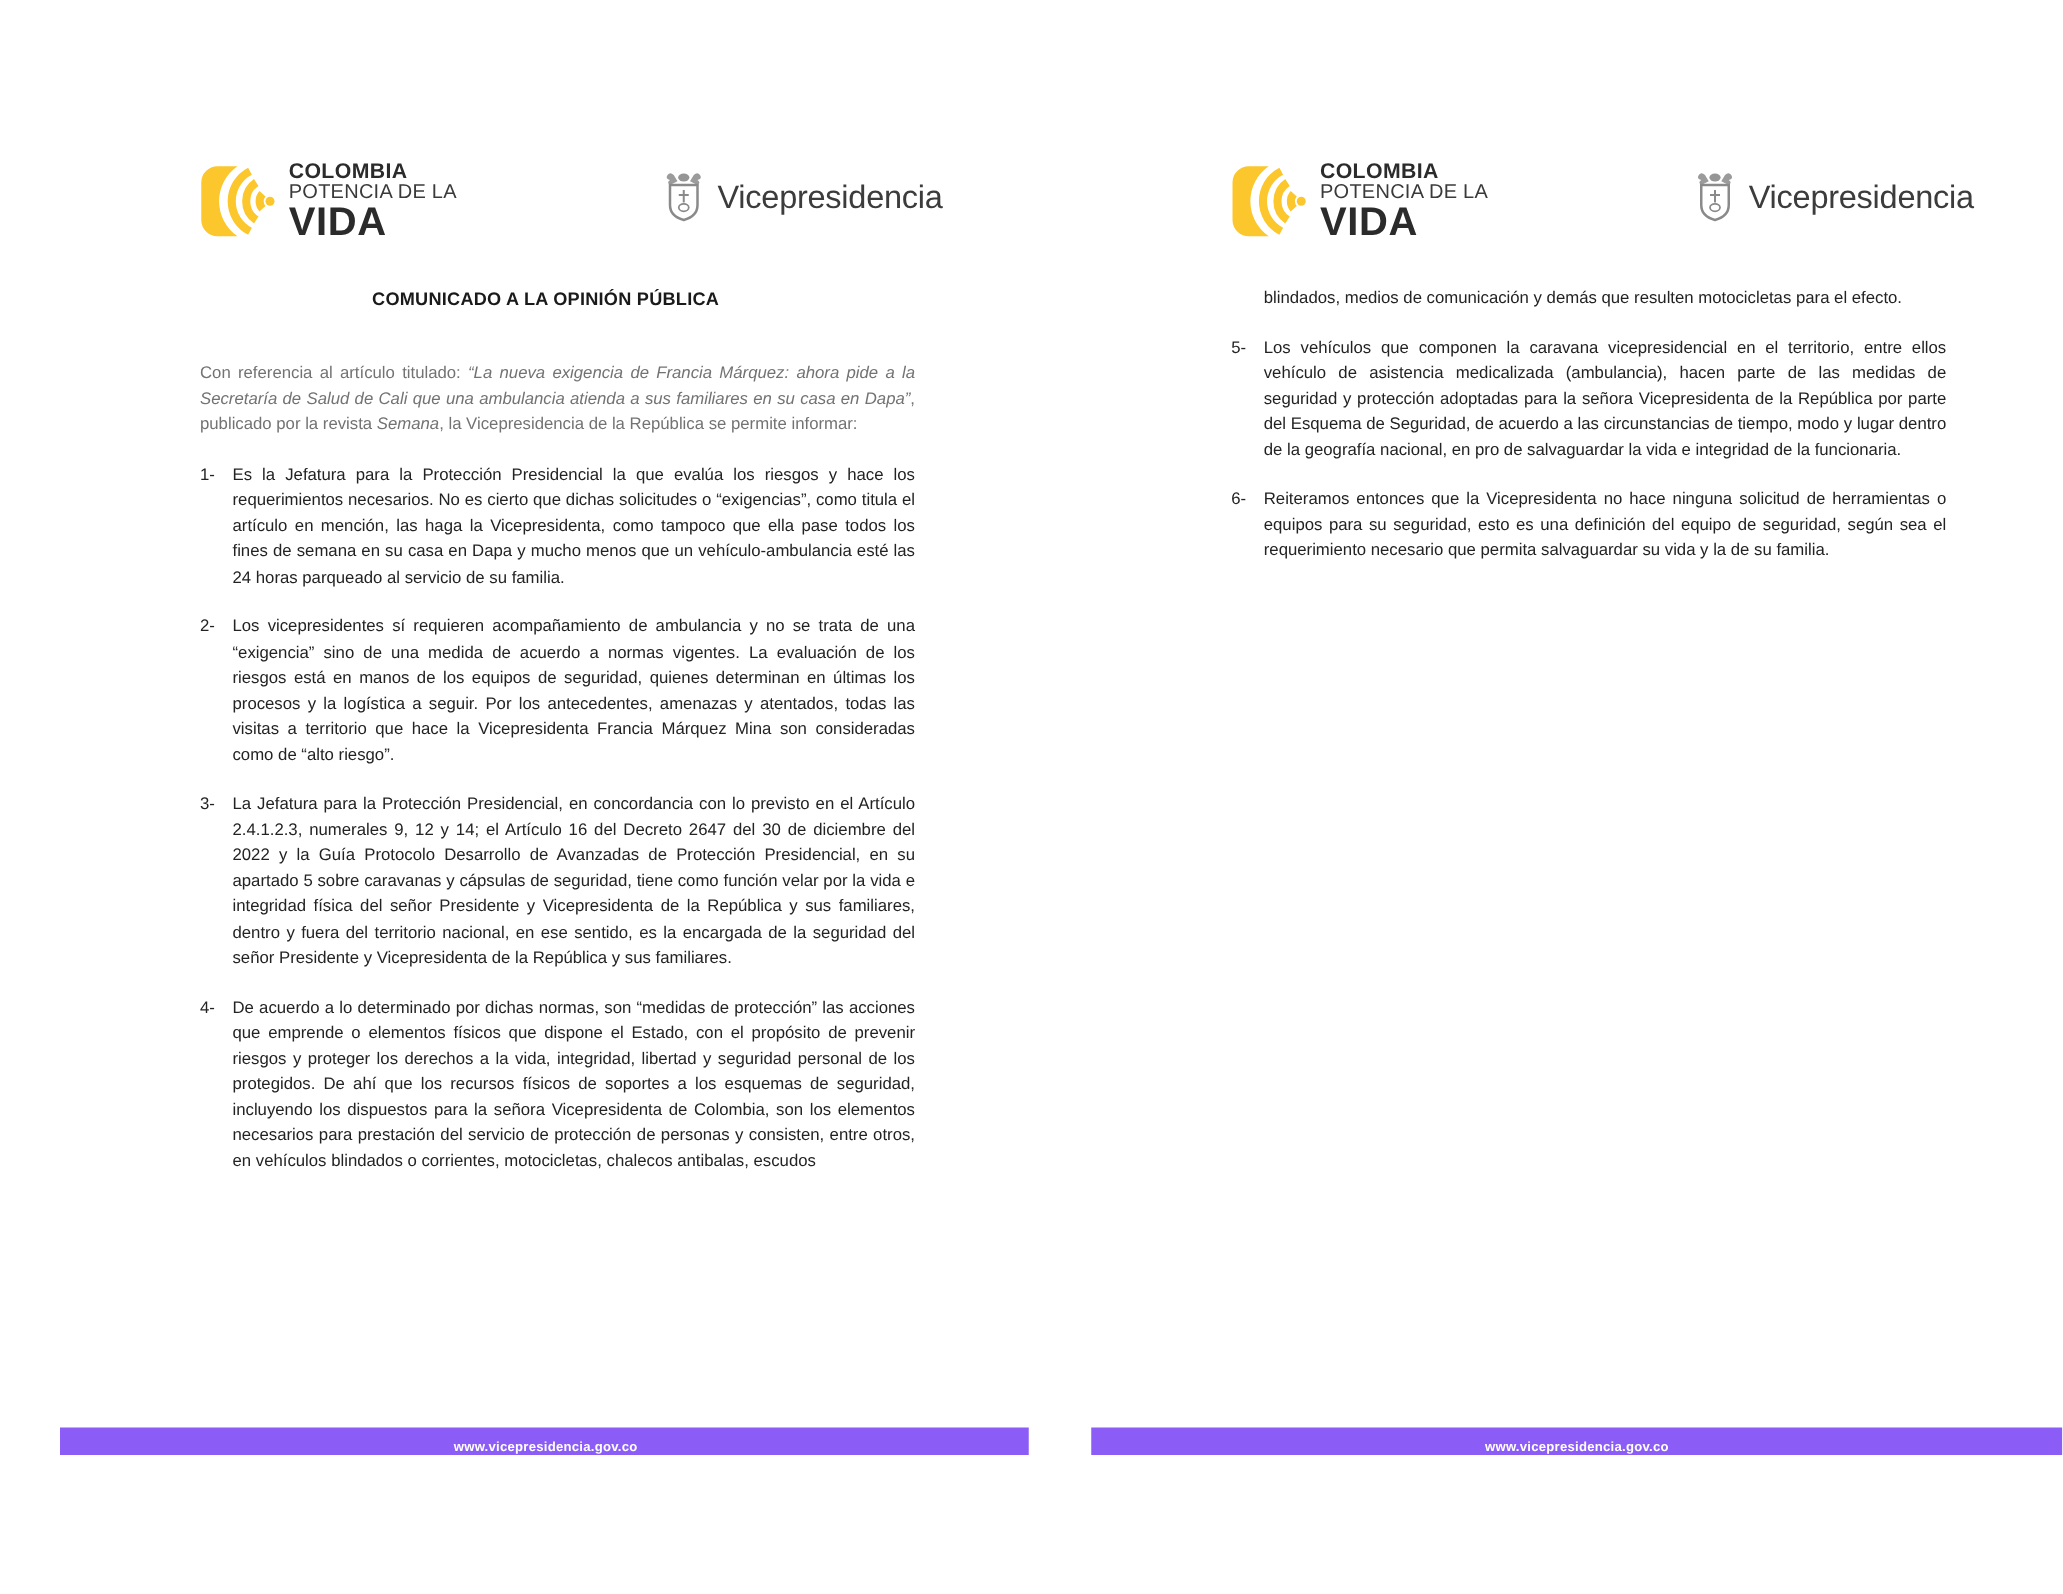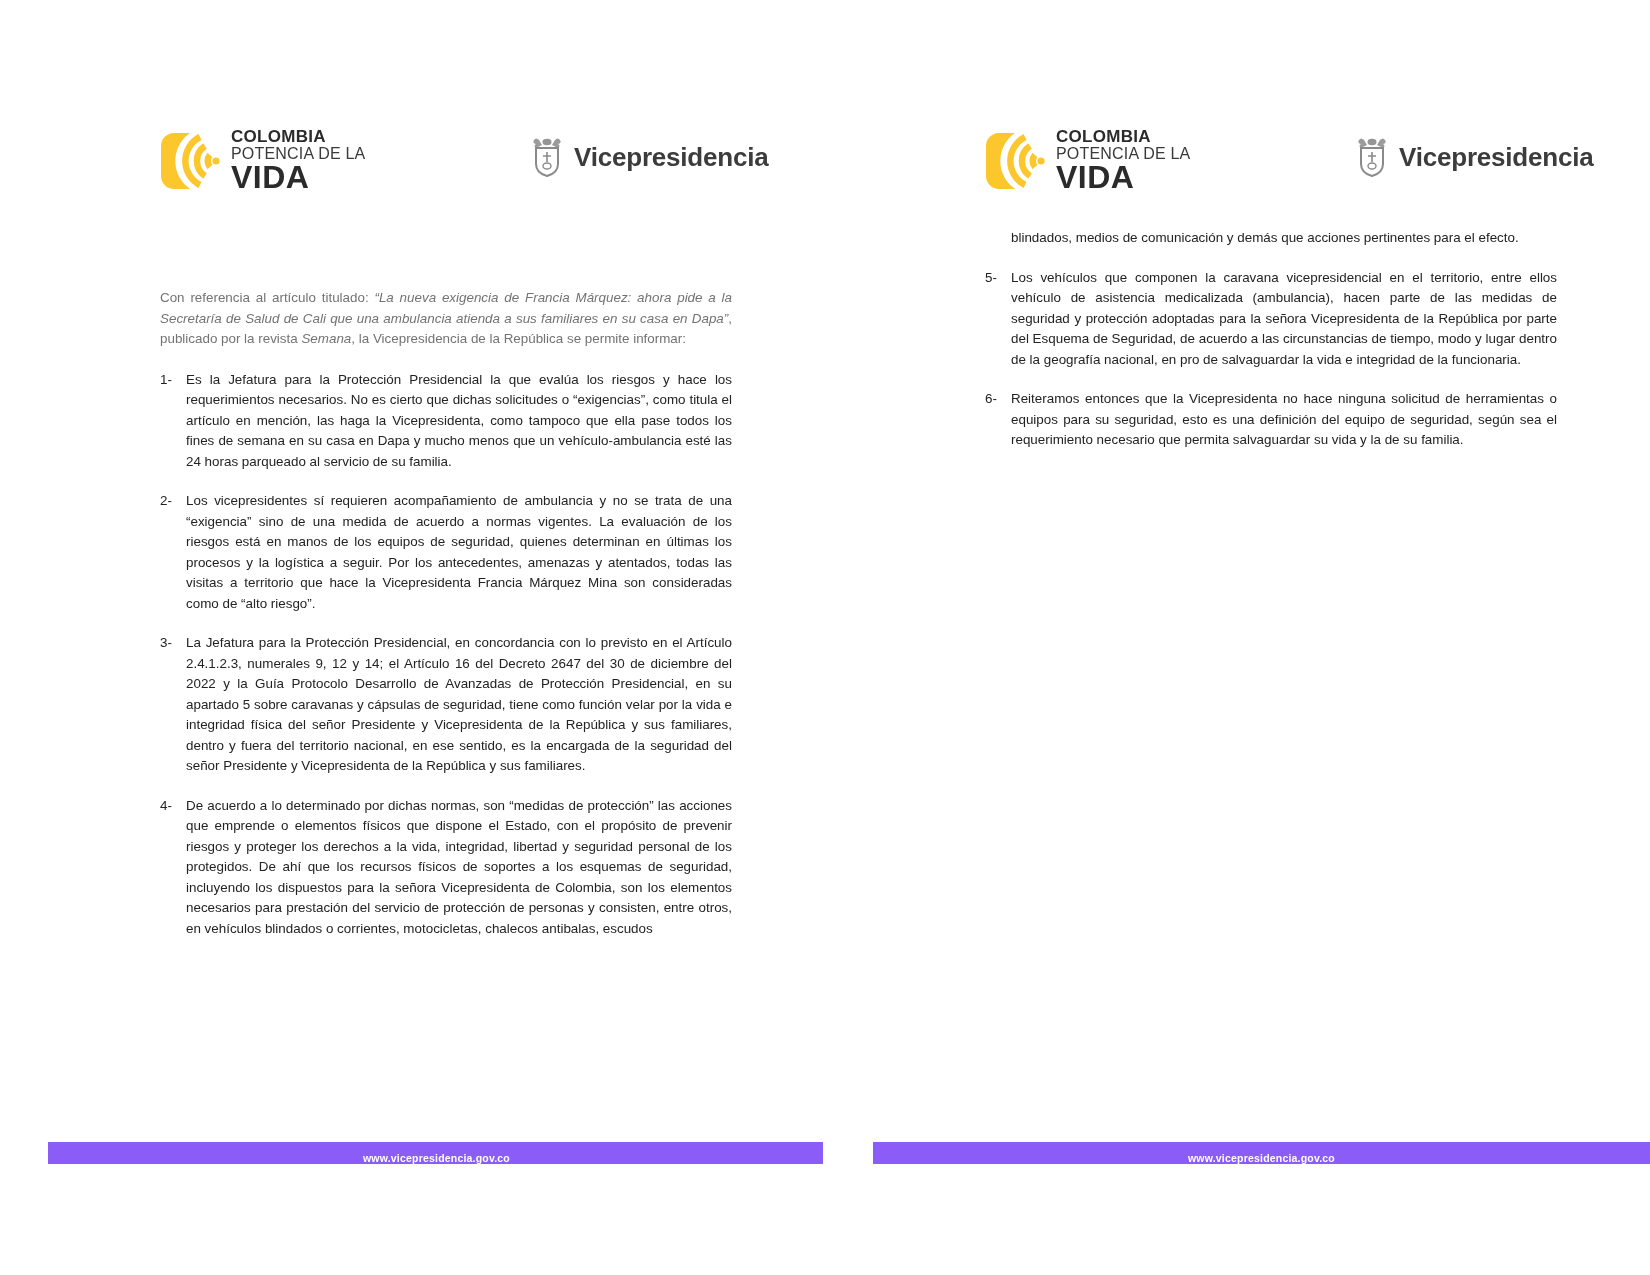--- a/index.html
+++ b/index.html
@@ -99,21 +99,21 @@
     display: flex;
     align-items: center;
     gap: 10px;
   }
   .shield {
     width: 34px;
     height: 42px;
   }
   .vice-word {
     font-size: 26px;
-    font-weight: bold;
+    font-weight: normal;
     color: #3c3c3c;
     letter-spacing: -0.2px;
     text-align: right;
   }
 
   
   .doc-title {
     position: absolute;
     top: 232px;
     left: 0;
@@ -245,20 +245,21 @@
               <ellipse cx="17" cy="6" rx="4.5" ry="3.2" opacity="0.9"></ellipse>
             </g>
             <path d="M6 12 L28 12 L28 28 Q28 37 17 40 Q6 37 6 28 Z" fill="none" stroke="#8a8a8a" stroke-width="2"></path>
             <path d="M17 16 L17 26 M13 20 L21 20" stroke="#8a8a8a" stroke-width="1.6"></path>
             <ellipse cx="17" cy="30" rx="4" ry="3" fill="none" stroke="#8a8a8a" stroke-width="1.4"></ellipse>
           </svg>
           <span class="vice-word">Vicepresidencia</span>
         </div>
       </div>
 
+      <div class="doc-title">COMUNICADO A LA OPINIÓN PÚBLICA</div>
 
       <div class="content">
         <p class="intro"><span>Con referencia al artículo titulado: </span><em class="ital">“La nueva exigencia de Francia Márquez: ahora pide a la Secretaría de Salud de Cali que una ambulancia atienda a sus familiares en su casa en Dapa”</em><span>, publicado por la revista </span><em class="ital">Semana</em><span>, la Vicepresidencia de la República se permite informar:</span></p>
 
         <div class="numlist">
           <div class="numitem">
             <span class="marker">1-</span>
             <span class="itext">Es la Jefatura para la Protección Presidencial la que evalúa los riesgos y hace los requerimientos necesarios. No es cierto que dichas solicitudes o “exigencias”, como titula el artículo en mención, las haga la Vicepresidenta, como tampoco que ella pase todos los fines de semana en su casa en Dapa y mucho menos que un vehículo-ambulancia esté las 24 horas parqueado al servicio de su familia.</span>
           </div>
           <div class="numitem">
@@ -322,21 +323,21 @@
             </g>
             <path d="M6 12 L28 12 L28 28 Q28 37 17 40 Q6 37 6 28 Z" fill="none" stroke="#8a8a8a" stroke-width="2"></path>
             <path d="M17 16 L17 26 M13 20 L21 20" stroke="#8a8a8a" stroke-width="1.6"></path>
             <ellipse cx="17" cy="30" rx="4" ry="3" fill="none" stroke="#8a8a8a" stroke-width="1.4"></ellipse>
           </svg>
           <span class="vice-word">Vicepresidencia</span>
         </div>
       </div>
 
       <div class="content right-page">
-        <p class="cont-para">blindados, medios de comunicación y demás que acciones pertinentes para el efecto.</p>
+        <p class="cont-para">blindados, medios de comunicación y demás que resulten motocicletas para el efecto.</p>
 
         <div class="numlist">
           <div class="numitem">
             <span class="marker">5-</span>
             <span class="itext">Los vehículos que componen la caravana vicepresidencial en el territorio, entre ellos vehículo de asistencia medicalizada (ambulancia), hacen parte de las medidas de seguridad y protección adoptadas para la señora Vicepresidenta de la República por parte del Esquema de Seguridad, de acuerdo a las circunstancias de tiempo, modo y lugar dentro de la geografía nacional, en pro de salvaguardar la vida e integridad de la funcionaria.</span>
           </div>
           <div class="numitem">
             <span class="marker">6-</span>
             <span class="itext">Reiteramos entonces que la Vicepresidenta no hace ninguna solicitud de herramientas o equipos para su seguridad, esto es una definición del equipo de seguridad, según sea el requerimiento necesario que permita salvaguardar su vida y la de su familia.</span>
           </div>

